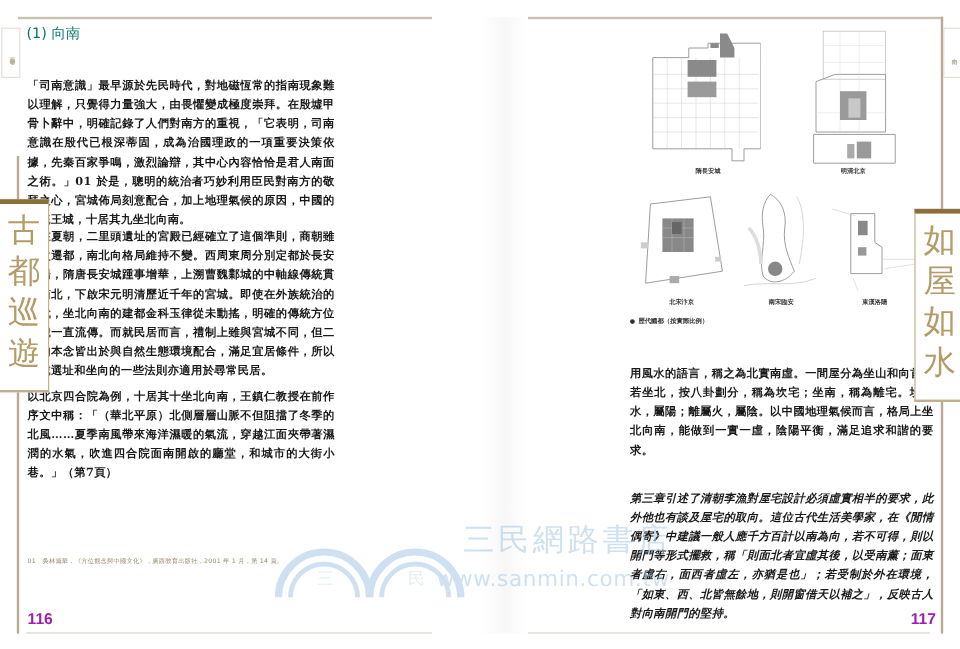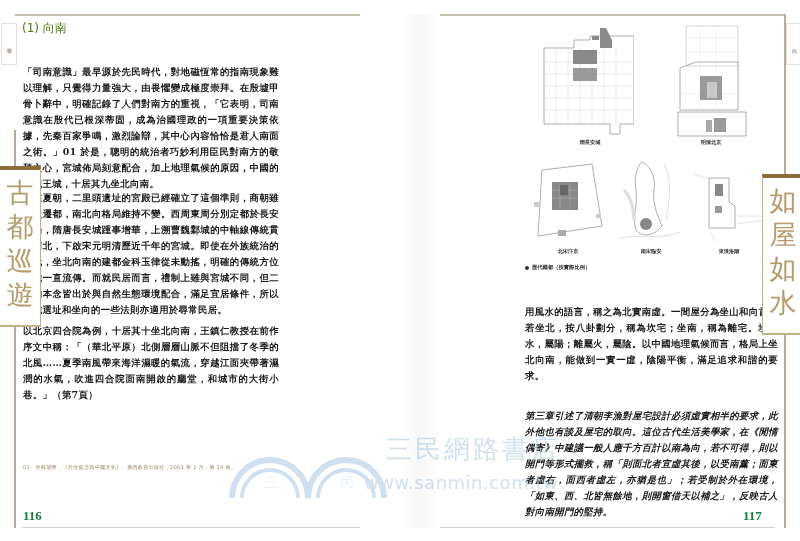--- a/index.html
+++ b/index.html
@@ -14,34 +14,34 @@
     #right-bottom-rule { left:440px; width:335px; }
 
     .v-rule { position:absolute; width:2px; background:#b8ab94; }
     #left-v-rule { left:14px; top:130px; height:398px; }
     #right-v-rule { left:784px; top:14px; height:514px; }
 
     .side-tab { position:absolute; width:14px; height:40px; border:1px solid #e4e0d8; background:#fff; display:flex; flex-direction:column; align-items:center; justify-content:center; font-size:5px; color:#b0a488; line-height:7px; }
     #left-side-tab { left:1px; top:23px; }
     #right-side-tab { left:786px; top:23px; }
 
-    .section-heading { position:absolute; left:22px; top:20px; font-family:"DejaVu Sans", sans-serif; font-size:12px; color:#4d7c0f; }
+    .section-heading { position:absolute; left:22px; top:20px; font-family:"DejaVu Sans", sans-serif; font-size:12px; color:#0f766e; }
 
     .para { position:absolute; font-size:9.4px; line-height:16px; letter-spacing:0.35px; color:#1a1a1a; font-weight:bold; text-align:justify;margin-top:19px; }
     #lp1 { left:23px; top:45px; width:256px; }
     #lp2 { left:23px; top:171px; width:256px; }
     #lp3 { left:23px; top:304px; width:256px; }
     #rp1 { left:525px; top:285px; width:253px; }
     #rp2 { left:525px; top:389px; width:253px;font-style:italic; }
 
     .footnote { position:absolute; left:23px; top:464px; font-family:"DejaVu Sans", sans-serif; font-size:5.2px; color:#9a8a6a; letter-spacing:0.2px; }
 
-    .page-num { position:absolute; top:508px; font-family:Liberation Serif, serif; font-size:13px; font-weight:bold; color:#15803d; }
+    .page-num { position:absolute; top:508px; font-family:Liberation Sans, sans-serif; font-size:13px; font-weight:bold; color:#a21caf; }
     #left-page-num { left:23px; }
-    #right-page-num { left:743px; }
+    #right-page-num { left:759px; }
 
     .chapter-banner { position:absolute; width:40px; height:155px; background:#fff; }
     #left-banner { left:0; top:166px; border-top:4px solid #8a6f3a; border-bottom:2px solid #c2b08a; border-right:1px solid #c2b08a; }
     #right-banner { left:762px; top:174px; border-top:4px solid #8a6f3a; border-bottom:2px solid #c2b08a; border-left:1px solid #c2b08a; }
     .banner-glyphs { display:flex; flex-direction:column; align-items:center; padding-top:6px; font-family:"DejaVu Serif", serif; font-size:27px; line-height:34px; color:#b49b68; }
 
     
     .figure { position:absolute; }
     .fig-caption { position:absolute; font-family:"DejaVu Sans", sans-serif; font-size:5.2px; font-weight:bold; color:#333; text-align:center; }
     .plan-svg { position:absolute; }

